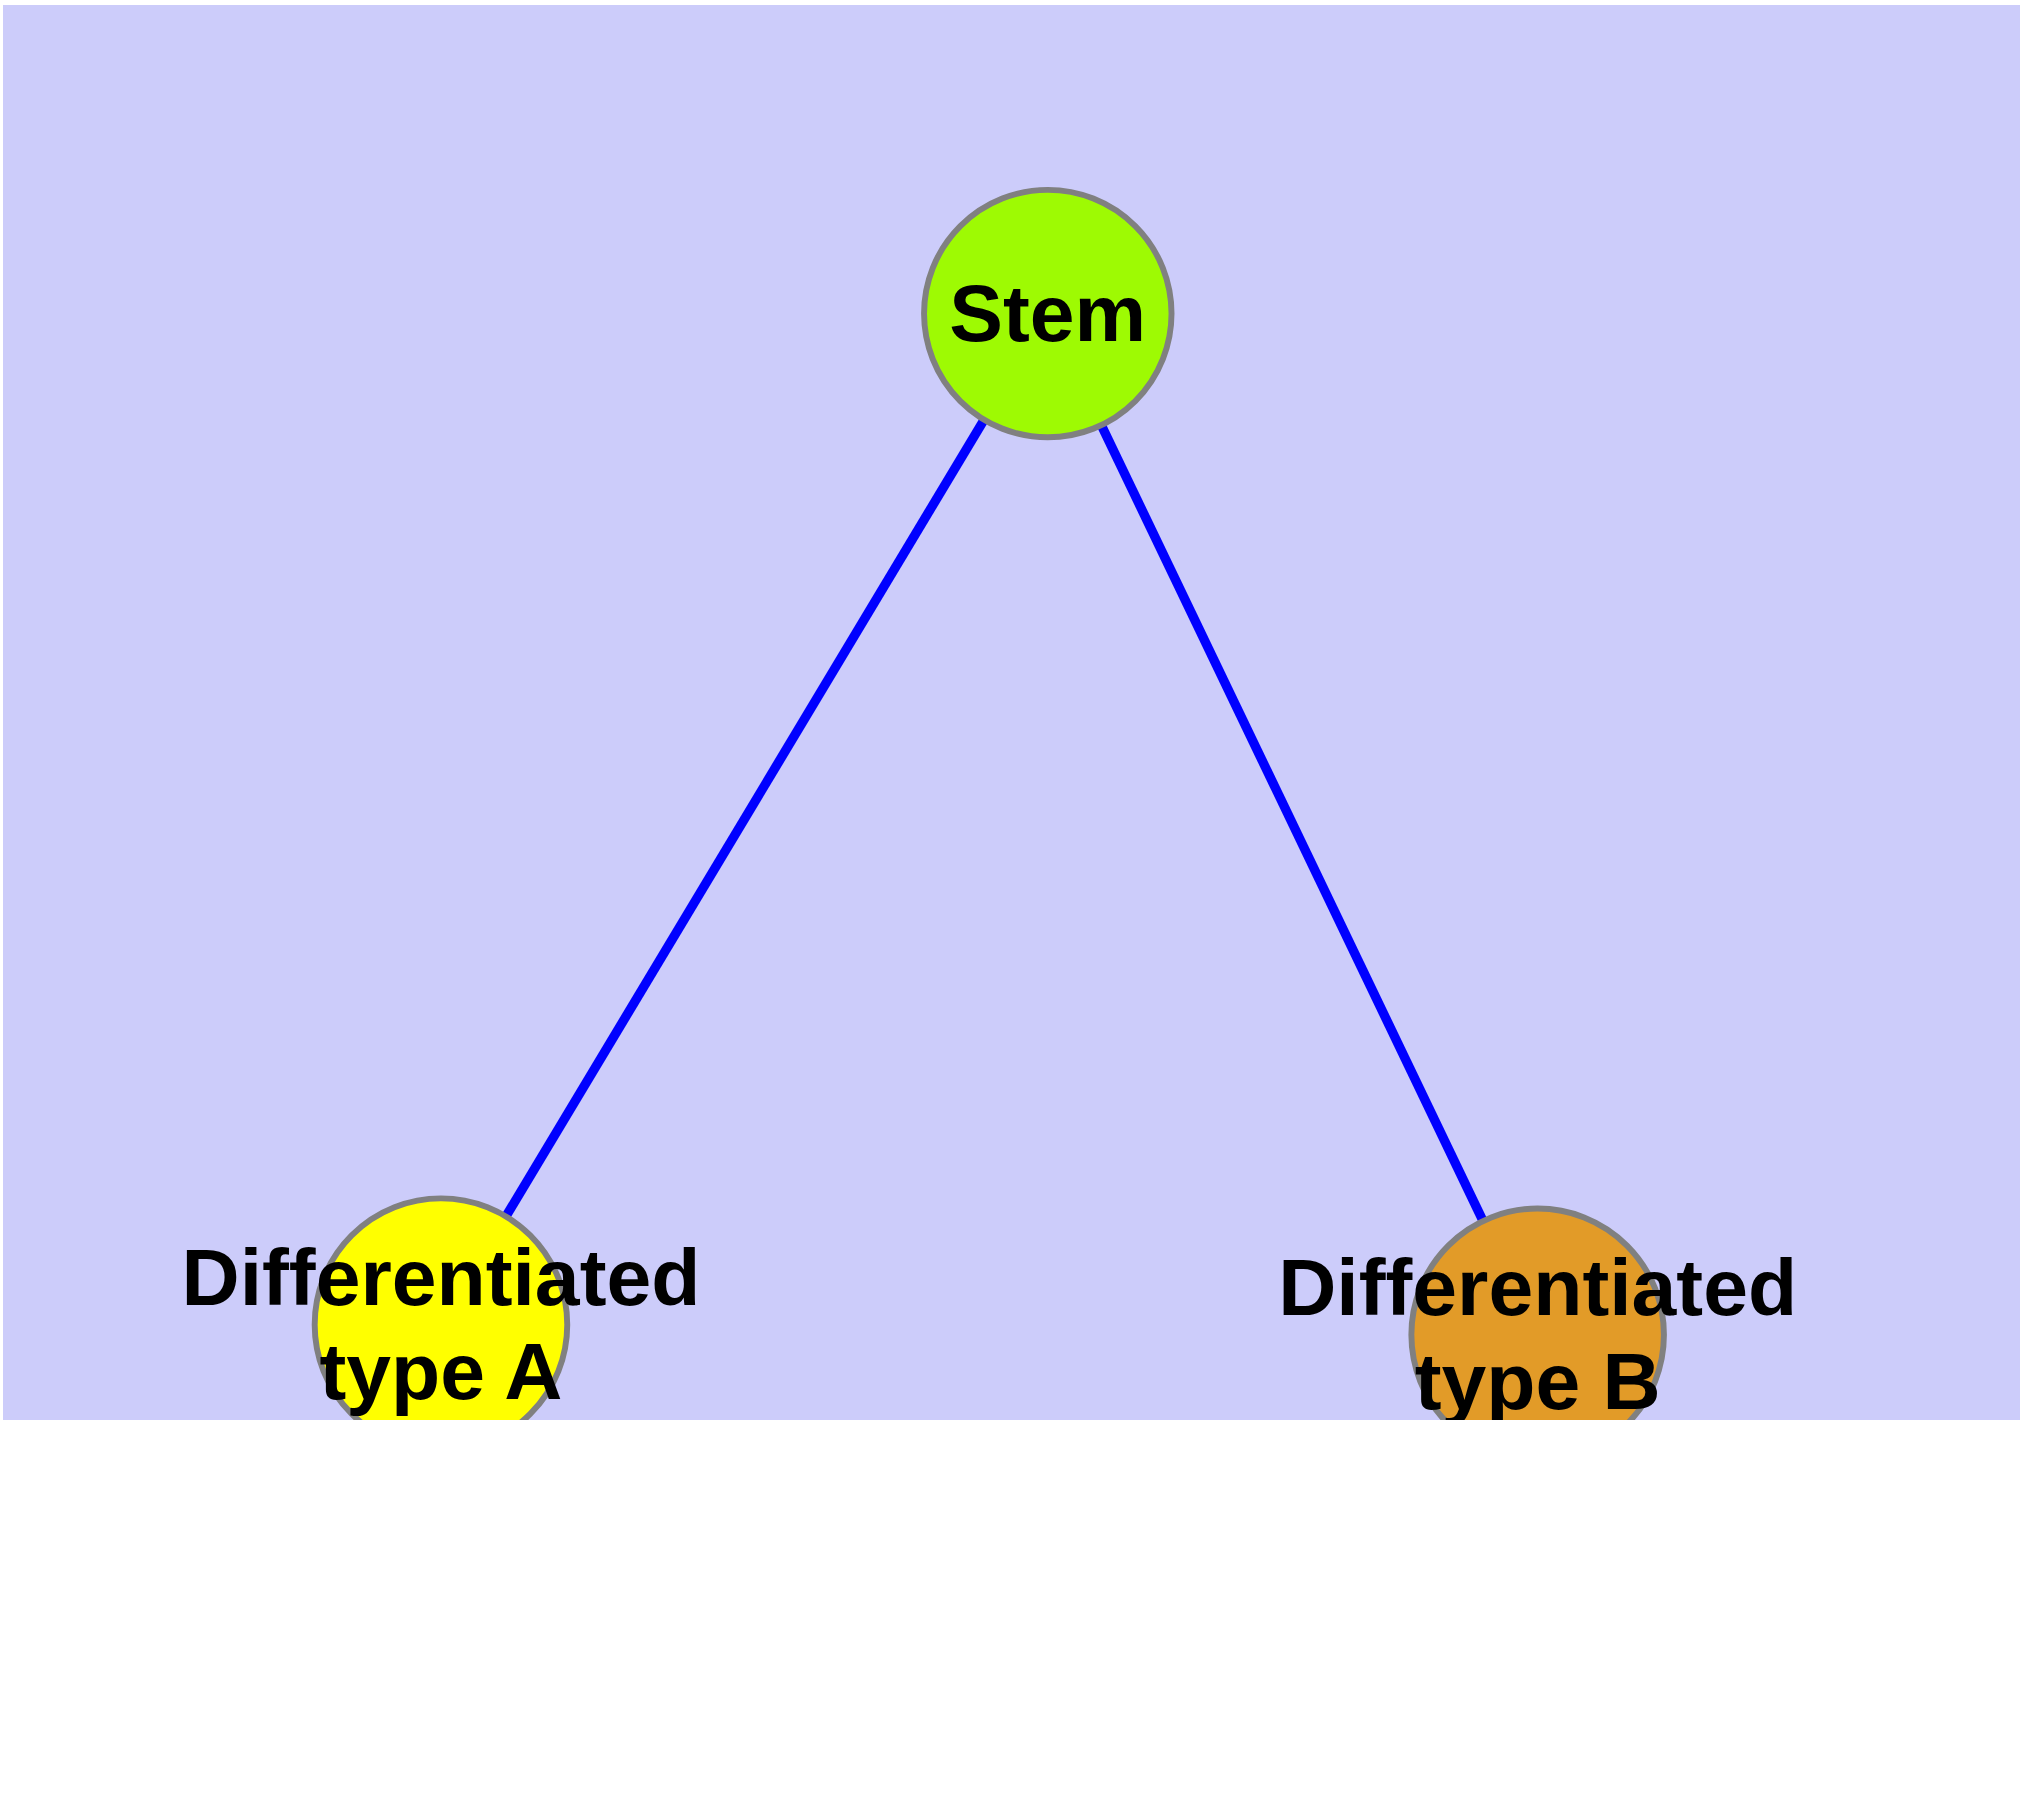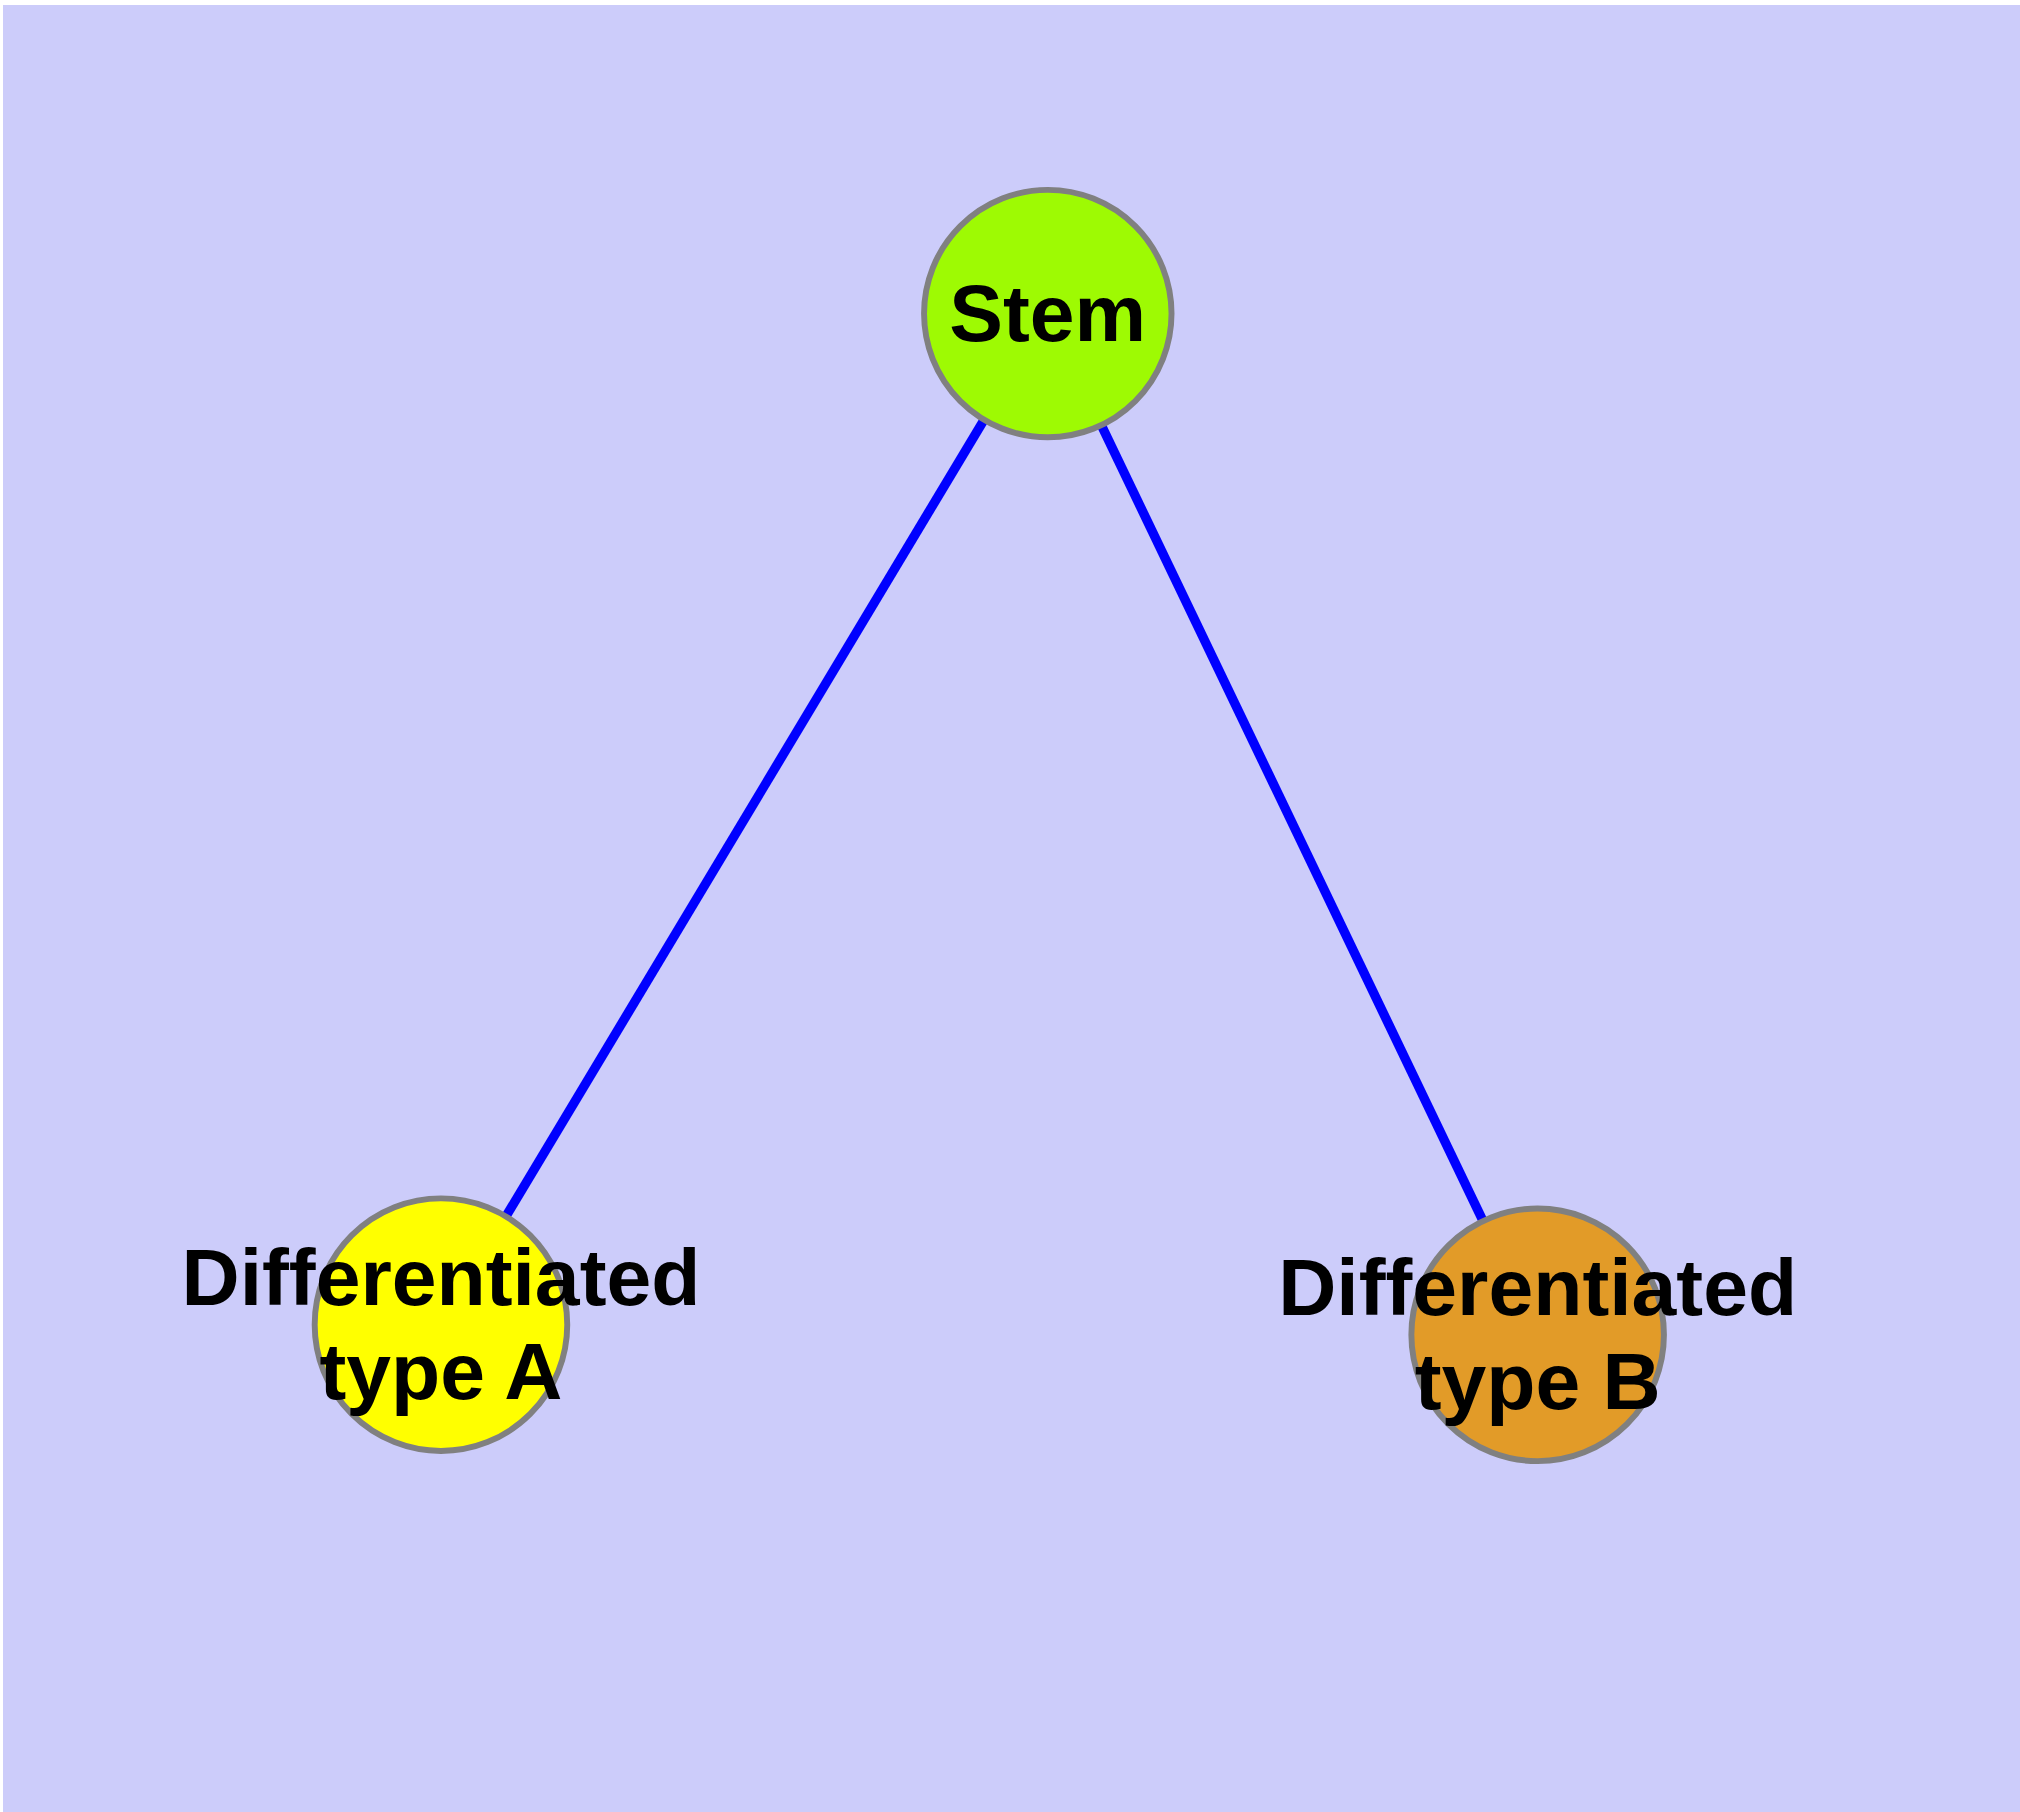--- a/index.html
+++ b/index.html
@@ -34,21 +34,21 @@
   .node-label {
     font-weight: bold;
     fill: #000000;
     font-family: "Liberation Sans", sans-serif;
     paint-order: normal;
   }
 </style>
 </head>
 <body>
 
-<div id="canvas" style="width: 2021px; height: 1812px; background: rgb(255, 255, 255);">
+<div id="canvas" style="width: 2021px; height: 1420px; background: rgb(255, 255, 255);">
   <div id="plot-area" style="background: rgb(204, 204, 250);"></div>
 
   <svg id="graph-svg" viewBox="0 0 2384 2138" xmlns="http://www.w3.org/2000/svg">
 
     <g id="edges-group">
       <line id="edge-0" x1="1236" y1="370" x2="520" y2="1563" stroke="#0000ff" stroke-width="11"></line>
       <line id="edge-1" x1="1236" y1="370" x2="1814" y2="1575" stroke="#0000ff" stroke-width="11"></line>
     </g>
 
     <g id="nodes-group">

